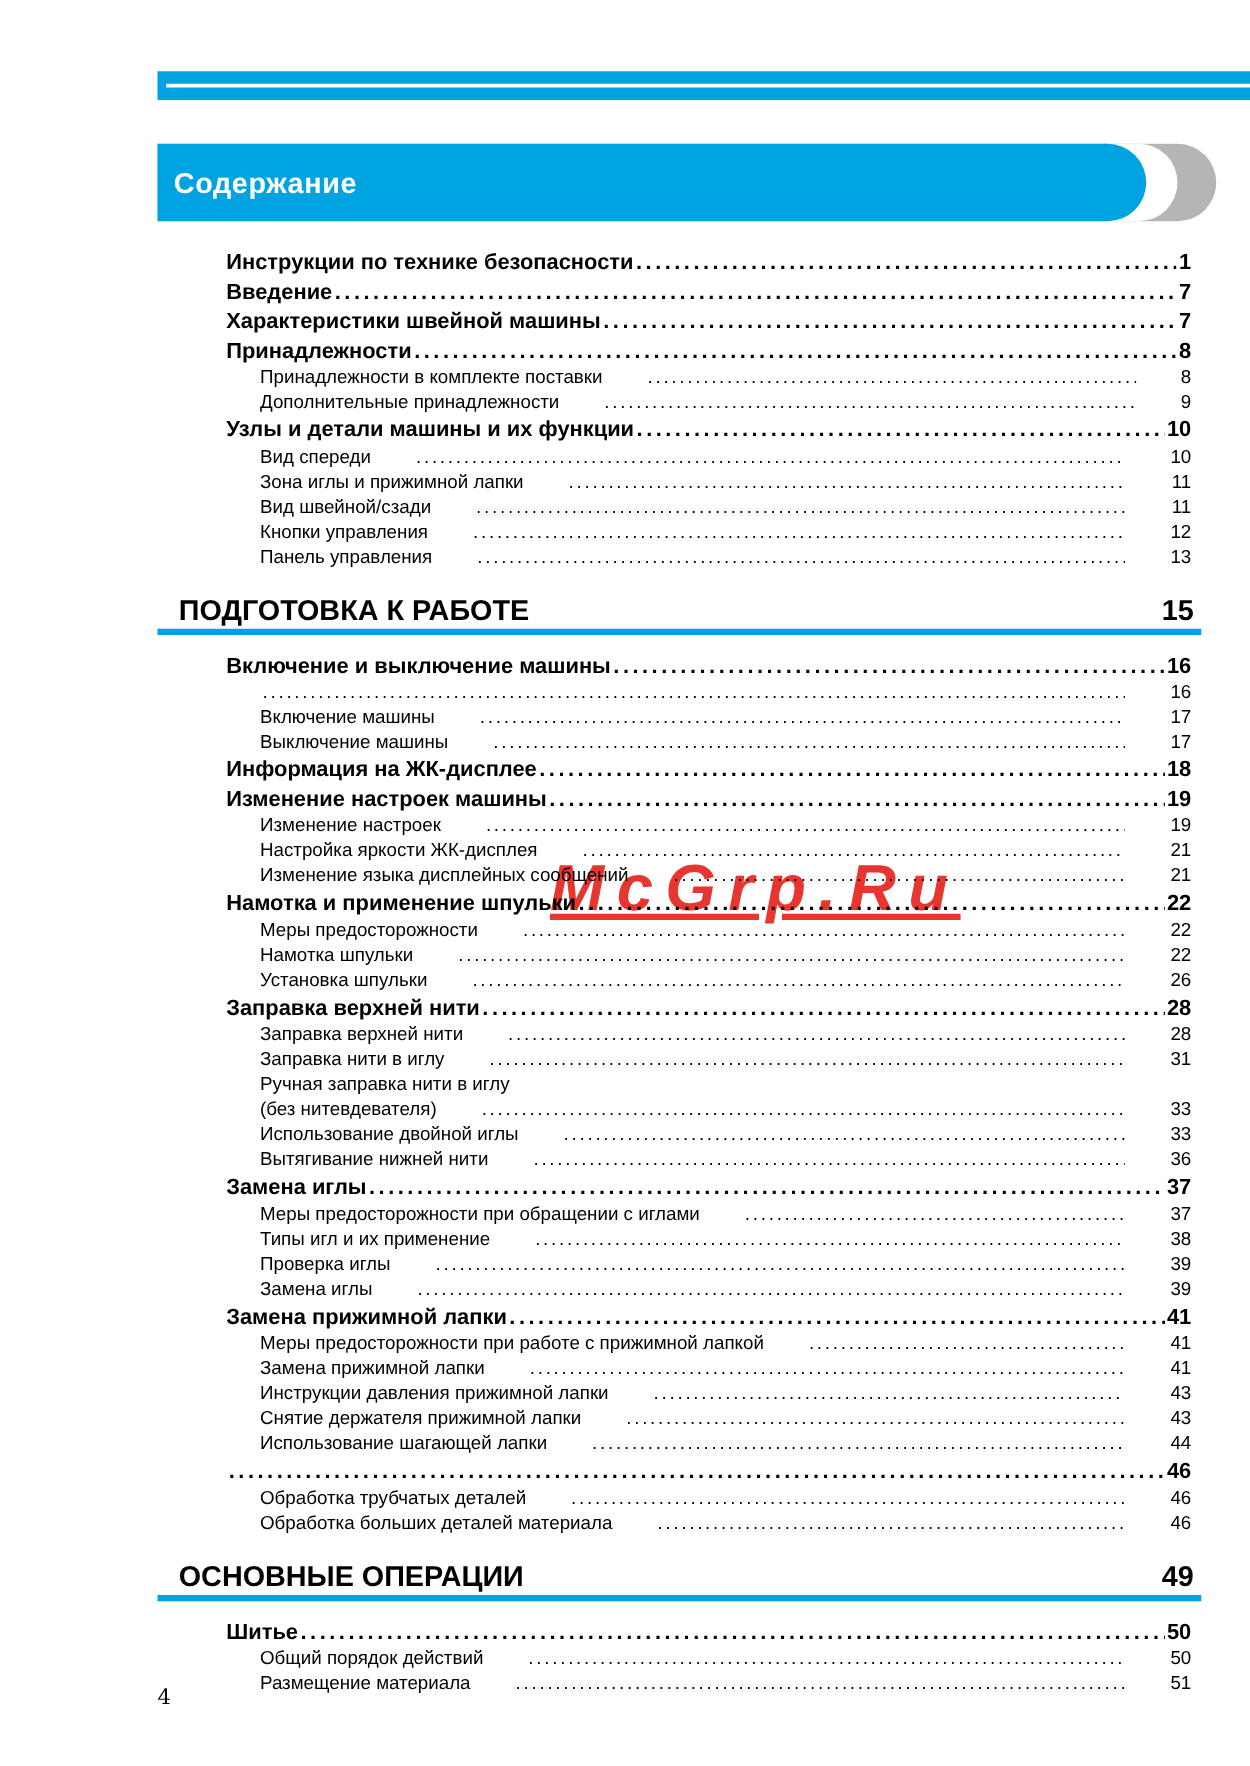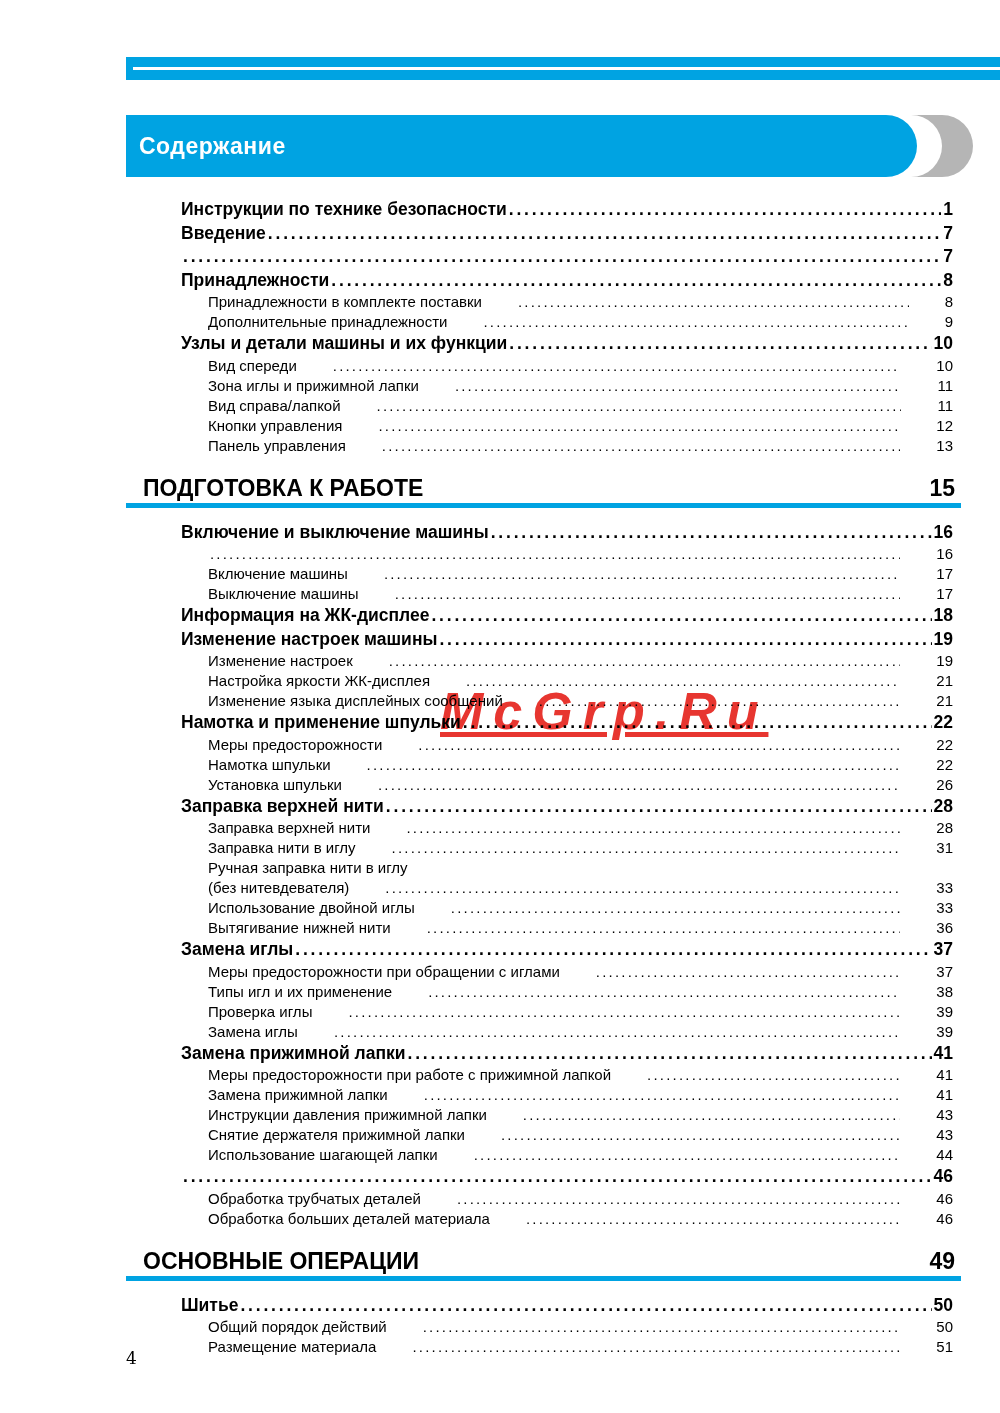--- a/index.html
+++ b/index.html
@@ -75,20 +75,21 @@
         <span class="lbl">Инструкции по технике безопасности</span>
         <span class="dots">............................................................................................................................................................................................................................</span>
         <span class="pg">1</span>
       </div>
       <div class="row entry">
         <span class="lbl">Введение</span>
         <span class="dots">............................................................................................................................................................................................................................</span>
         <span class="pg">7</span>
       </div>
       <div class="row entry">
+        <span class="lbl">Характеристики швейной машины</span>
         <span class="dots">............................................................................................................................................................................................................................</span>
         <span class="pg">7</span>
       </div>
       <div class="row entry">
         <span class="lbl">Принадлежности</span>
         <span class="dots">............................................................................................................................................................................................................................</span>
         <span class="pg">8</span>
       </div>
       <div class="row sub">
         <span class="lbl">Принадлежности в комплекте поставки</span>
@@ -109,21 +110,21 @@
         <span class="lbl">Вид спереди</span>
         <span class="dots">............................................................................................................................................................................................................................</span>
         <span class="pg">10</span>
       </div>
       <div class="row sub">
         <span class="lbl">Зона иглы и прижимной лапки</span>
         <span class="dots">............................................................................................................................................................................................................................</span>
         <span class="pg">11</span>
       </div>
       <div class="row sub">
-        <span class="lbl">Вид справа/лапкой</span>
+        <span class="lbl">Вид швейной/сзади</span>
         <span class="dots">............................................................................................................................................................................................................................</span>
         <span class="pg">11</span>
       </div>
       <div class="row sub">
         <span class="lbl">Кнопки управления</span>
         <span class="dots">............................................................................................................................................................................................................................</span>
         <span class="pg">12</span>
       </div>
       <div class="row sub">
         <span class="lbl">Панель управления</span>

